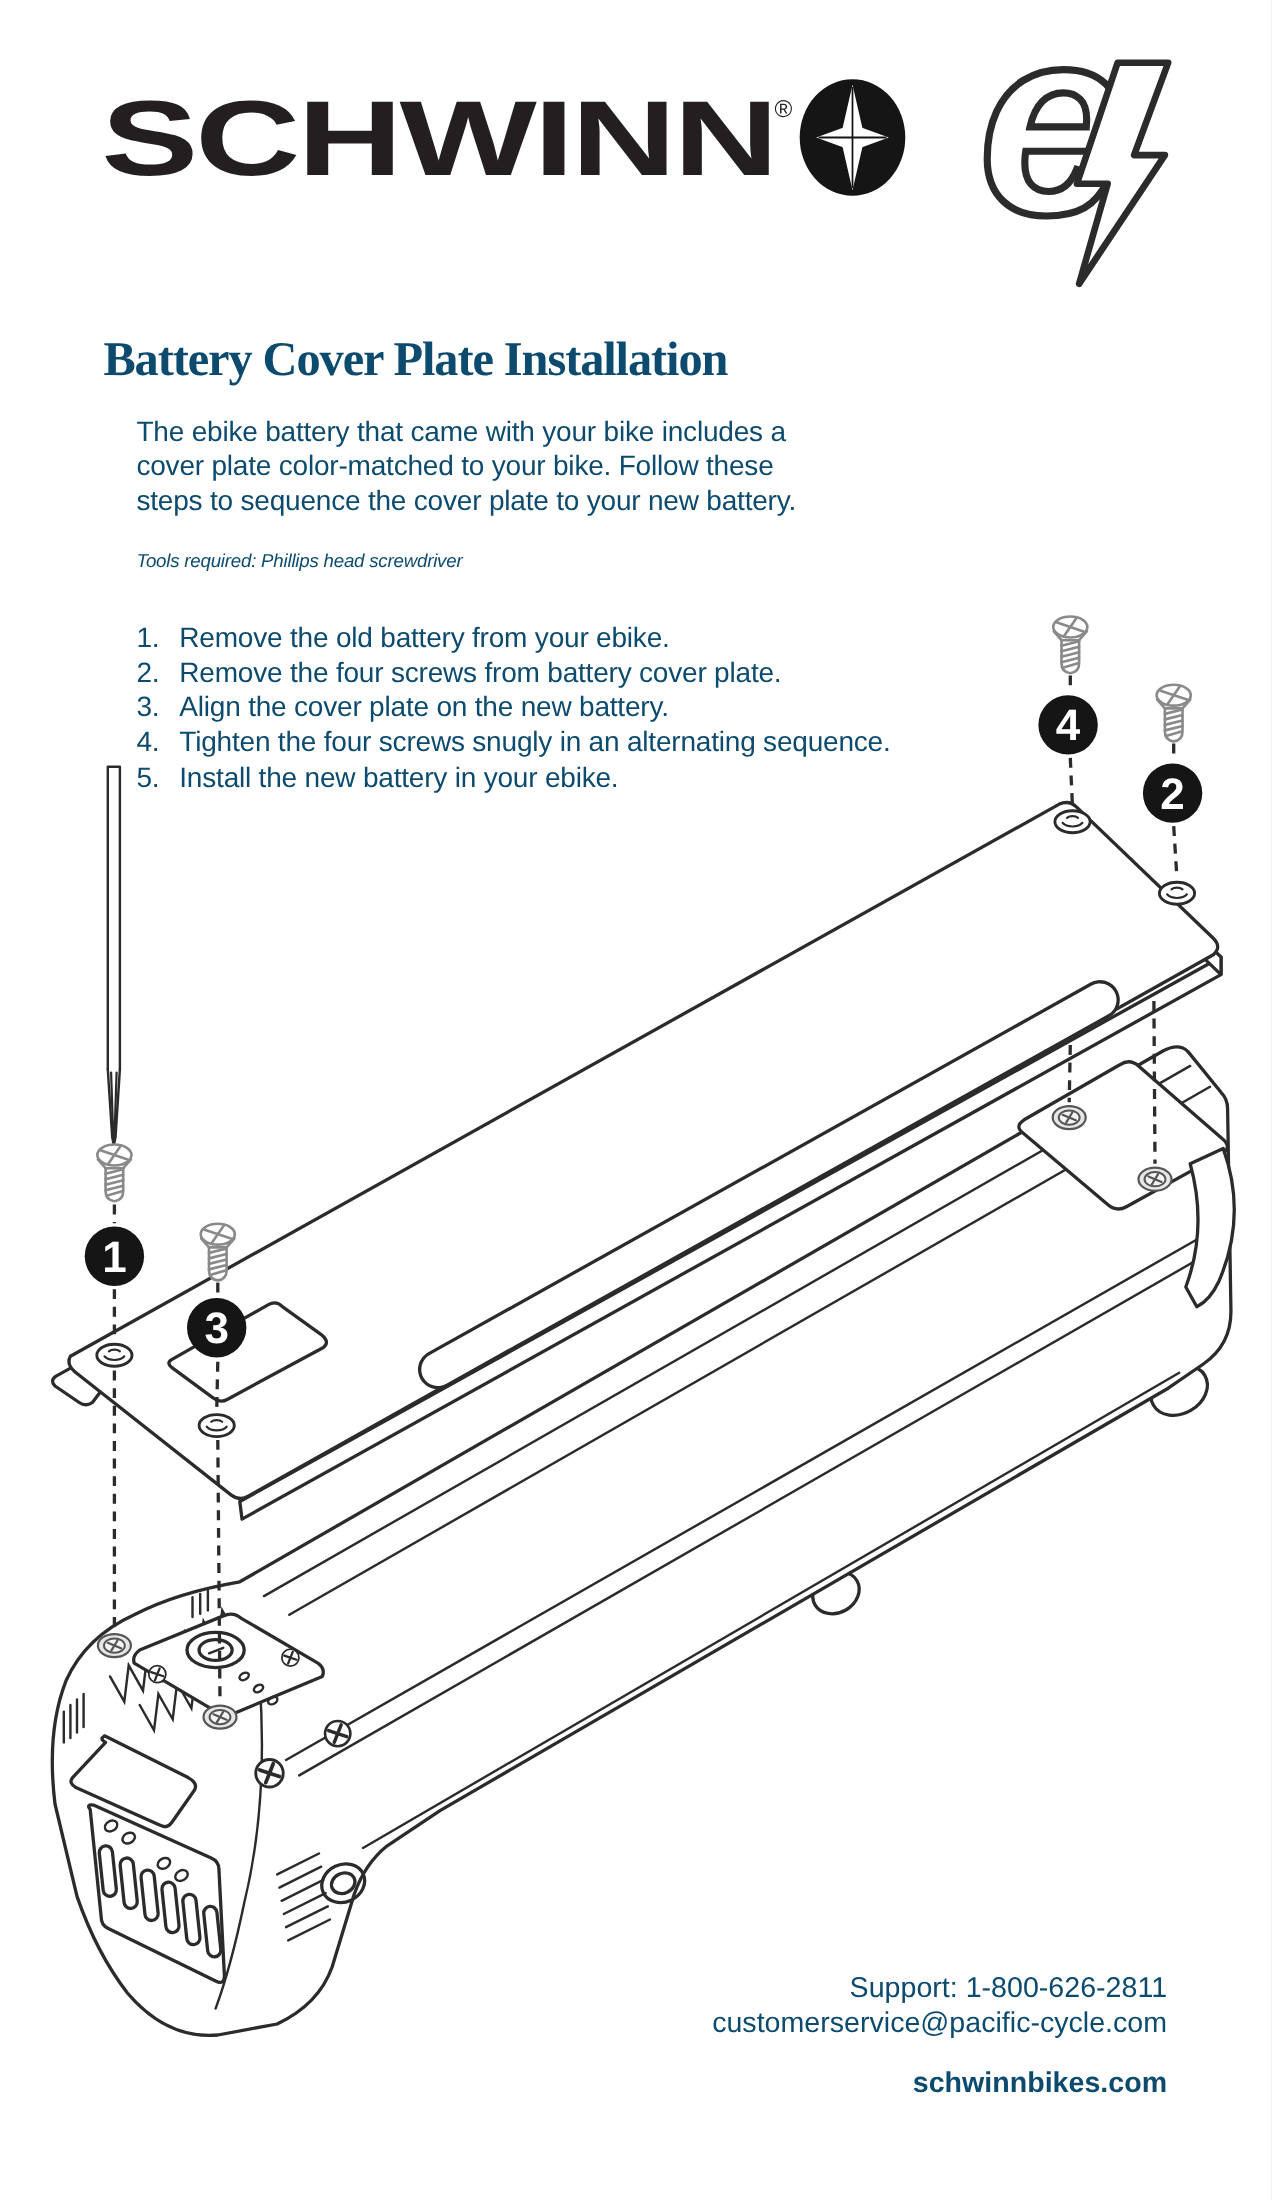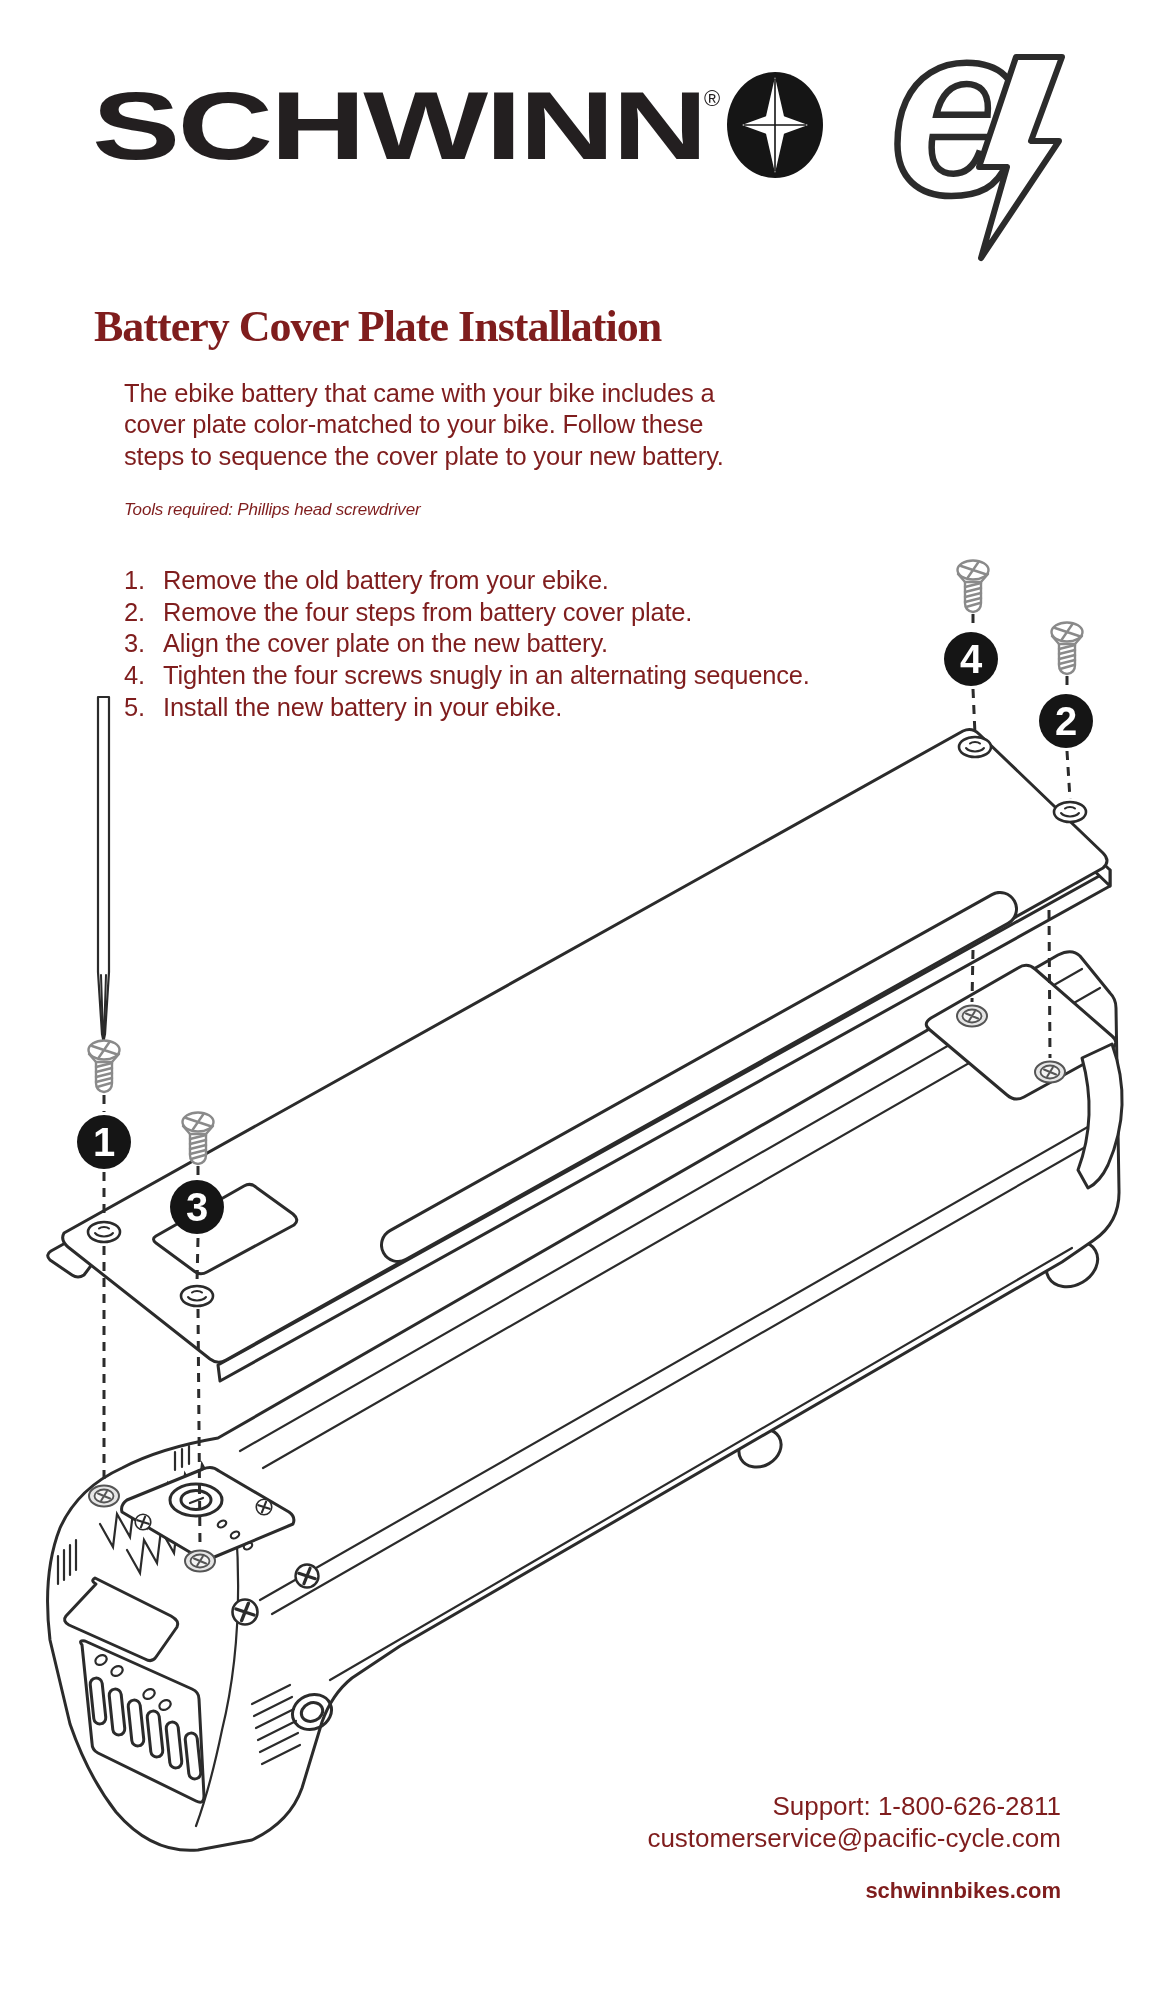--- a/index.html
+++ b/index.html
@@ -1,32 +1,32 @@
 <!DOCTYPE html>
 <html><head>
 <meta charset="utf-8">
 <style>
   html,body{margin:0;padding:0;background:#e8e8e8;}
   #page{
     position:relative;width:1156px;height:2000px;background:#ffffff;
-    font-family:"Liberation Sans",sans-serif;color:#7f1d1d;overflow:hidden;margin:0 auto;
+    font-family:"Liberation Sans",sans-serif;color:#0c4a6e;overflow:hidden;margin:0 auto;
   }
   .abs{position:absolute;margin-left:30px;}
   #art{position:absolute;left:0;top:0;width:1156px;height:2000px;}
   .doc-title{
     left:94px;top:301px;font-size:44px;font-weight:700;letter-spacing:-1px;z-index:2;
   }
   .intro{left:94px;top:378px;font-size:25.5px;line-height:31.3px;letter-spacing:-0.2px;z-index:2;}
   .intro span{display:block;}
   .tools{left:94px;top:500px;font-size:17px;letter-spacing:-0.2px;z-index:2;font-style:italic;}
   .steps{left:94px;top:566px;font-size:25.5px;letter-spacing:-0.2px;z-index:2;}
   .step-row{display:flex;height:31.7px;align-items:flex-start;}
   .step-num{width:39px;flex:0 0 39px;}
   .footer-contact{right:95px;top:1790px;text-align:right;font-size:26px;line-height:32px;z-index:2;}
-  .footer-site{right:95px;top:1878px;text-align:right;font-size:22px;font-weight:700;z-index:2;}
+  .footer-site{right:95px;top:1878px;text-align:right;font-size:26px;font-weight:700;z-index:2;}
   svg text{font-family:"Liberation Sans",sans-serif;}
   .ln{stroke:#2b2b2b;stroke-width:3;fill:none;stroke-linecap:round;stroke-linejoin:round;}
   .fw{fill:#ffffff;stroke:#2b2b2b;stroke-width:3;stroke-linejoin:round;}
   .thin{stroke:#2b2b2b;stroke-width:2.2;fill:none;stroke-linecap:round;}
   .dash{stroke:#2b2b2b;stroke-width:3;fill:none;stroke-dasharray:9 7;}
   .gs{stroke:#8a8a8a;fill:#ffffff;stroke-width:2.4;stroke-linejoin:round;}
   .gl{stroke:#8a8a8a;stroke-width:2.4;fill:none;stroke-linecap:round;}
 </style>
 </head>
 <body>
@@ -246,21 +246,21 @@
 
   <div class="abs tools">Tools required: Phillips head screwdriver</div>
 
   <div class="abs steps">
     <div class="step-row">
       <span class="step-num">1.</span>
       <span>Remove the old battery from your ebike.</span>
     </div>
     <div class="step-row">
       <span class="step-num">2.</span>
-      <span>Remove the four steps from battery cover plate.</span>
+      <span>Remove the four screws from battery cover plate.</span>
     </div>
     <div class="step-row">
       <span class="step-num">3.</span>
       <span>Align the cover plate on the new battery.</span>
     </div>
     <div class="step-row">
       <span class="step-num">4.</span>
       <span>Tighten the four screws snugly in an alternating sequence.</span>
     </div>
     <div class="step-row">

